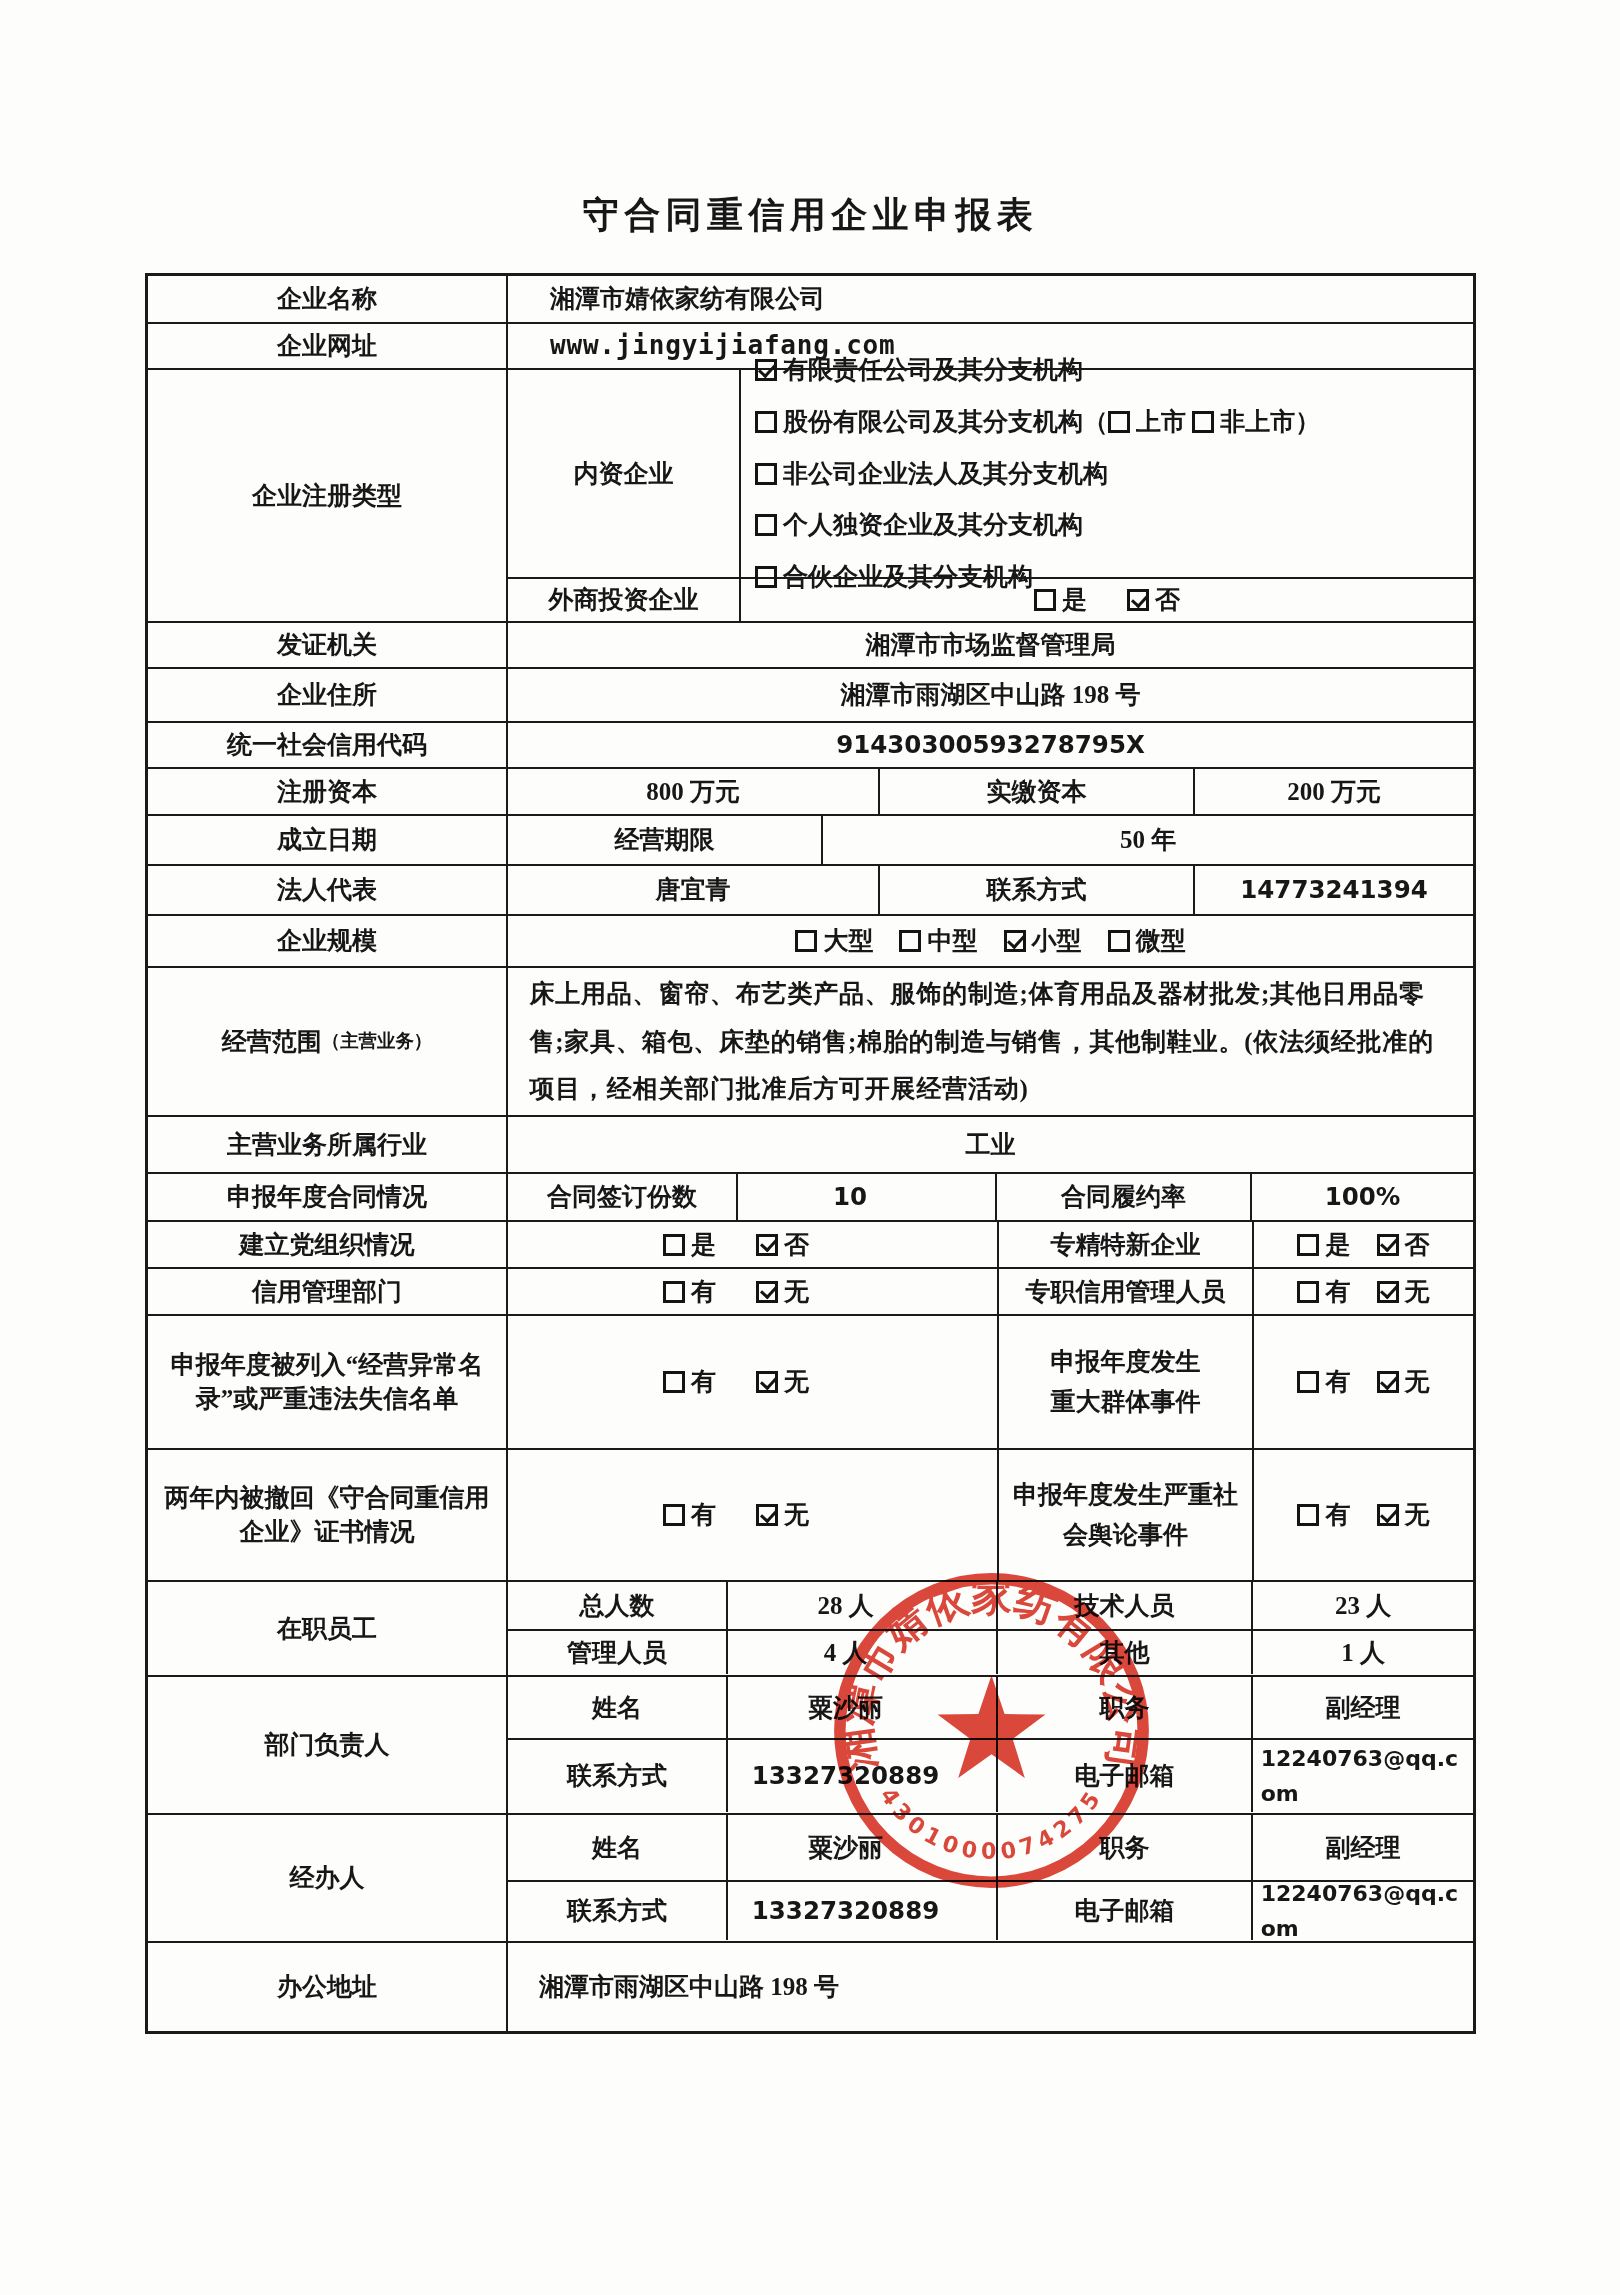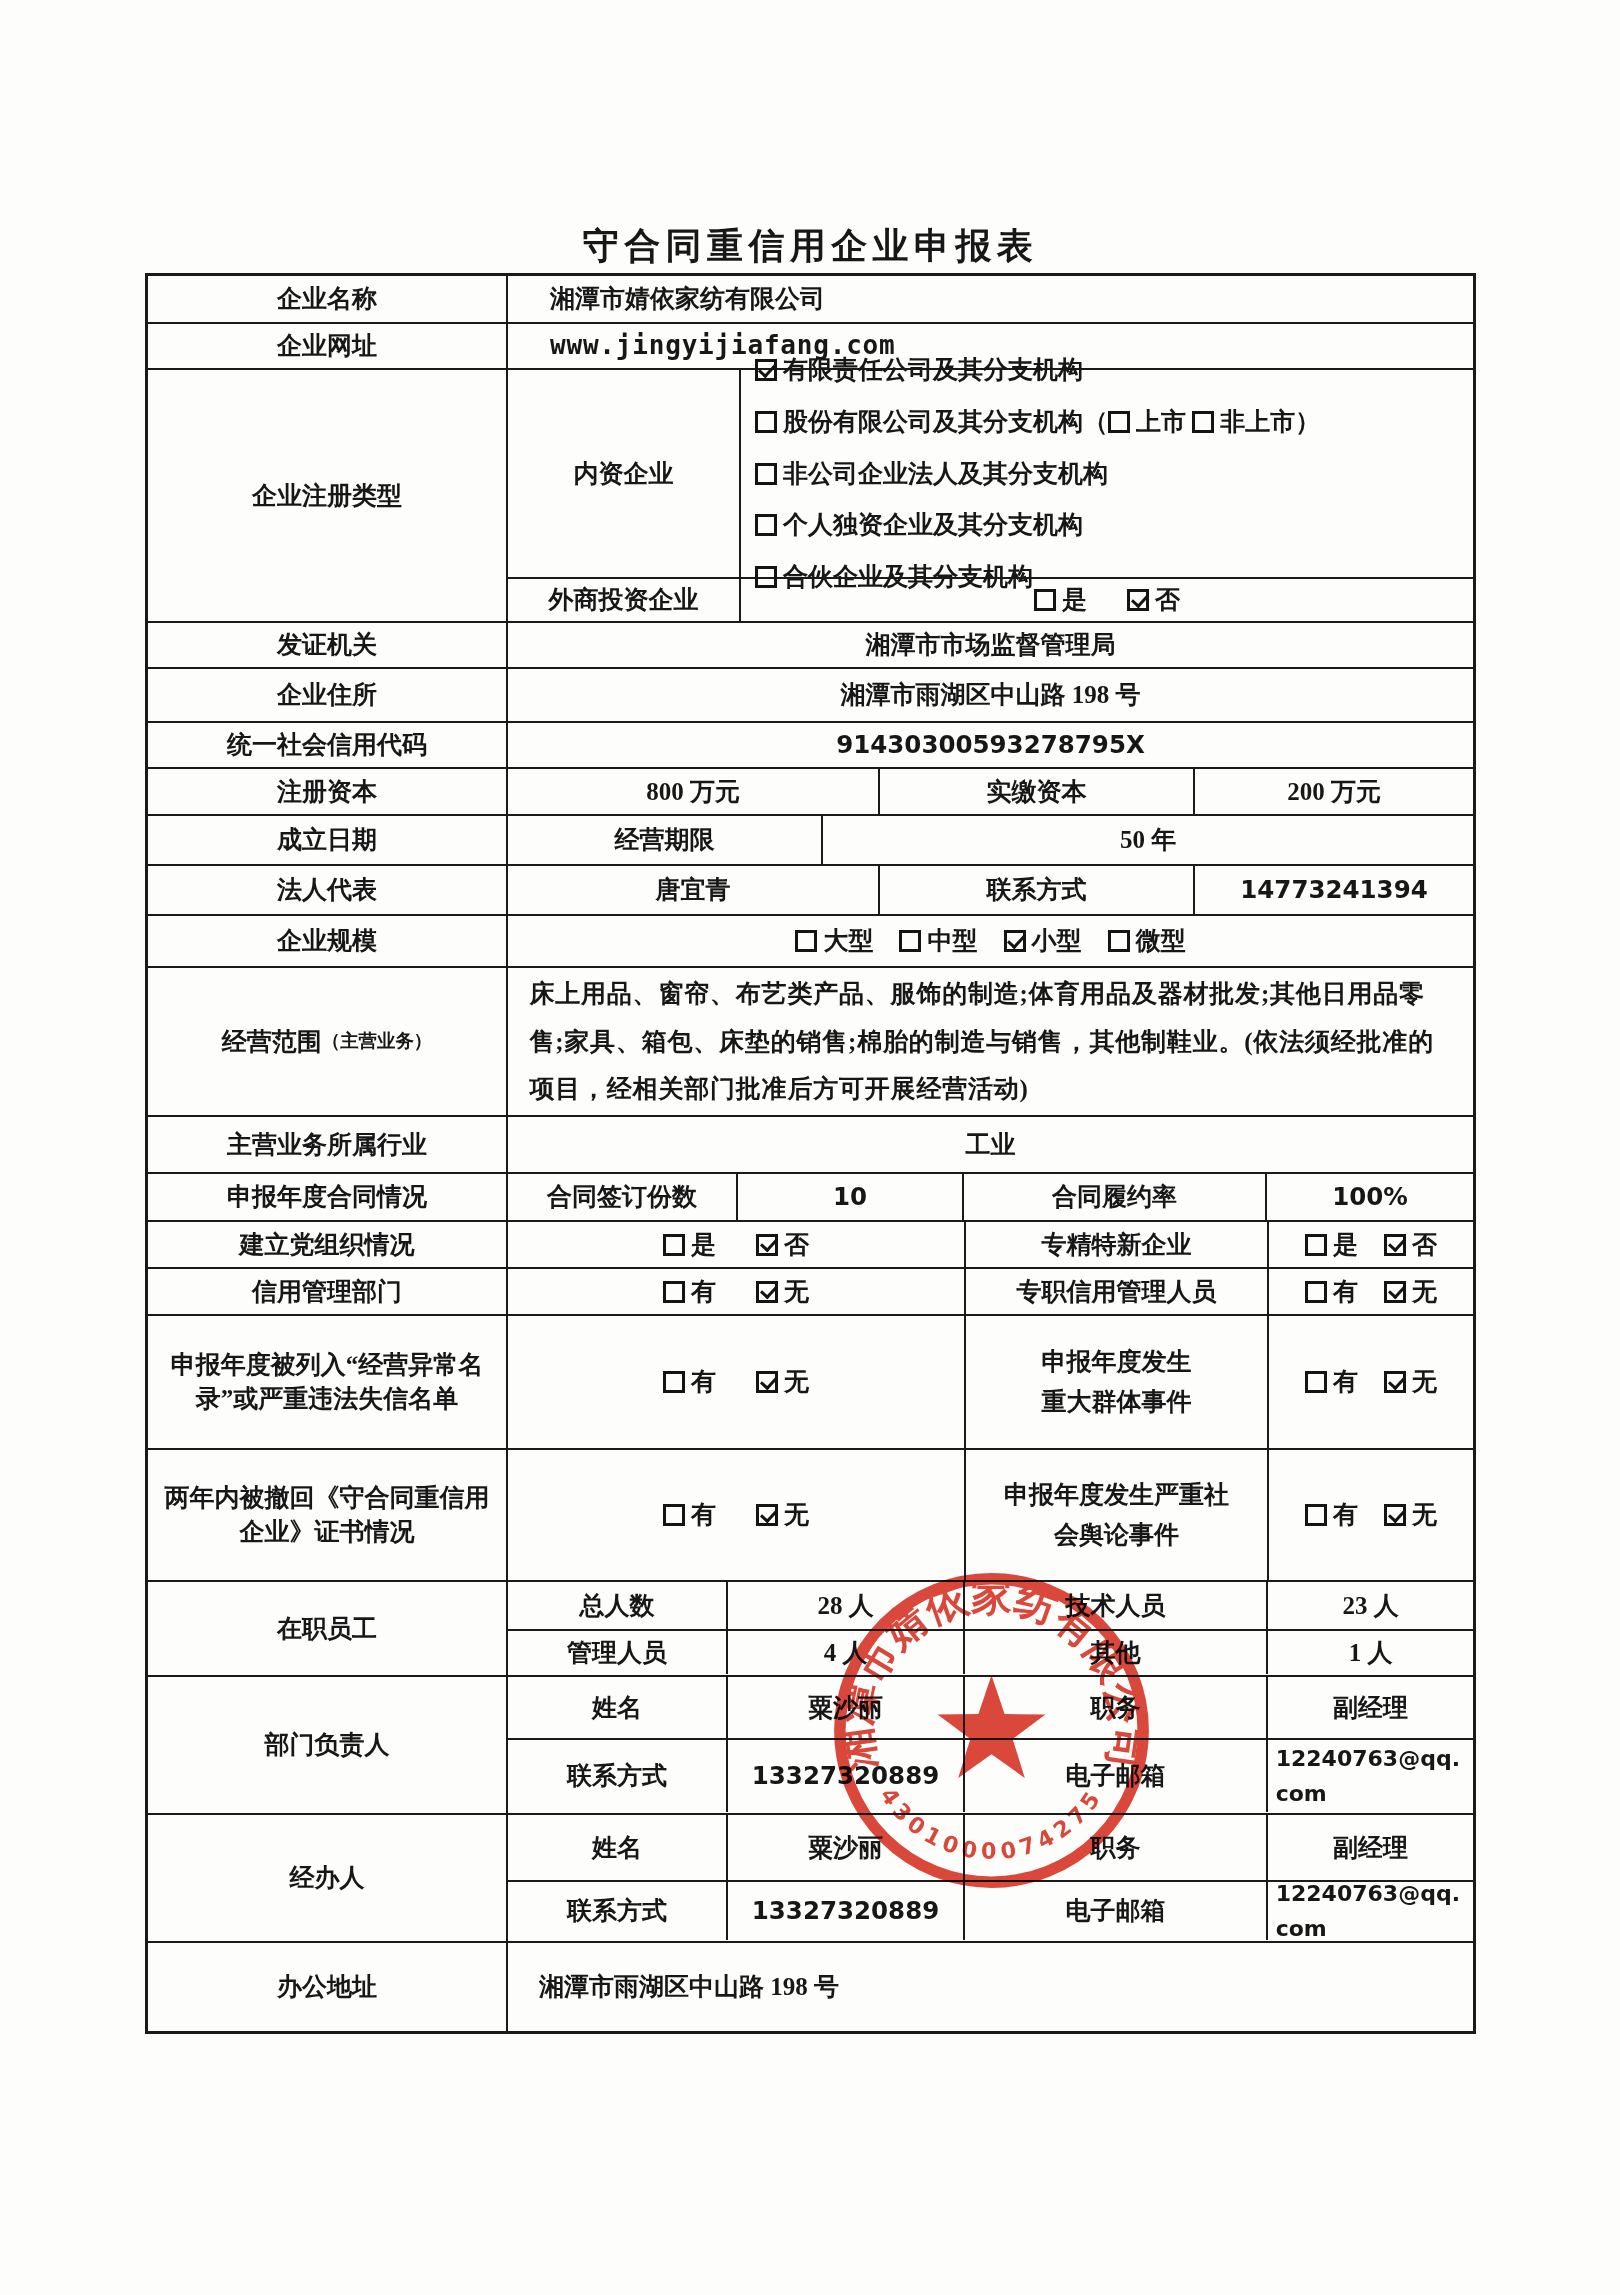--- a/index.html
+++ b/index.html
@@ -3,21 +3,21 @@
 <meta charset="utf-8">
 <style>
   html,body{margin:0;padding:0;background:#e8e8e8;}
   .page{
     position:relative;width:1621px;height:2295px;background:#fdfdfc;
     font-family:"Liberation Serif","DejaVu Serif",serif;color:#171717;
     overflow:hidden;
   }
   .doc-title{
     position:absolute;top:191px;left:0;width:100%;text-align:center;
-    font-size:36px;font-weight:700;letter-spacing:5.4px;margin-top:31px;
+    font-size:36px;font-weight:700;letter-spacing:5.4px;
   }
   .form-table{
     position:absolute;left:145px;top:273px;width:1331px;
     border:3.1px solid #1a1a1a;box-sizing:border-box;
     font-size:25px;font-weight:600;
   }
   .tr{display:flex;box-sizing:border-box;}
   .tr + .tr{border-top:2.3px solid #1a1a1a;}
   .td{
     box-sizing:border-box;display:flex;align-items:center;justify-content:center;
@@ -28,21 +28,21 @@
   .vgroup .sub{display:flex;box-sizing:border-box;}
   .vgroup .sub + .sub{border-top:2.3px solid #1a1a1a;}
   .vgroup .td:first-child{border-left:none;}
   .w-label{width:358px;flex:none;}
   .w-b3{width:231px;flex:none;}
   .w-q2{width:372px;flex:none;}
   .w-q3{width:315px;flex:none;}
   .w-c14b{width:230px;flex:none;}
   .w-c14c{width:226px;flex:none;}
   .w-mid{width:458px;flex:none;}
-  .w-d{width:303px;flex:none;}
+  .w-d{width:255px;flex:none;margin-left:33px;}
   .w-sb{width:218px;flex:none;}
   .w-sc{width:237px;flex:none;}
   .grow{flex:1;}
   .left{justify-content:flex-start;text-align:left;}
   .num{font-family:"DejaVu Sans","Liberation Sans",sans-serif;font-weight:600;font-size:24.5px;}
   .mono{font-family:"DejaVu Sans Mono","Liberation Mono",monospace;font-weight:700;font-size:26px;letter-spacing:0.8px;}
   .small-sub{font-size:18.4px;}
   .scope-text{line-height:1.9;text-align:left;letter-spacing:0.8px;}
   .email-cell{font-size:22px;word-break:break-all;line-height:1.6;}
   

